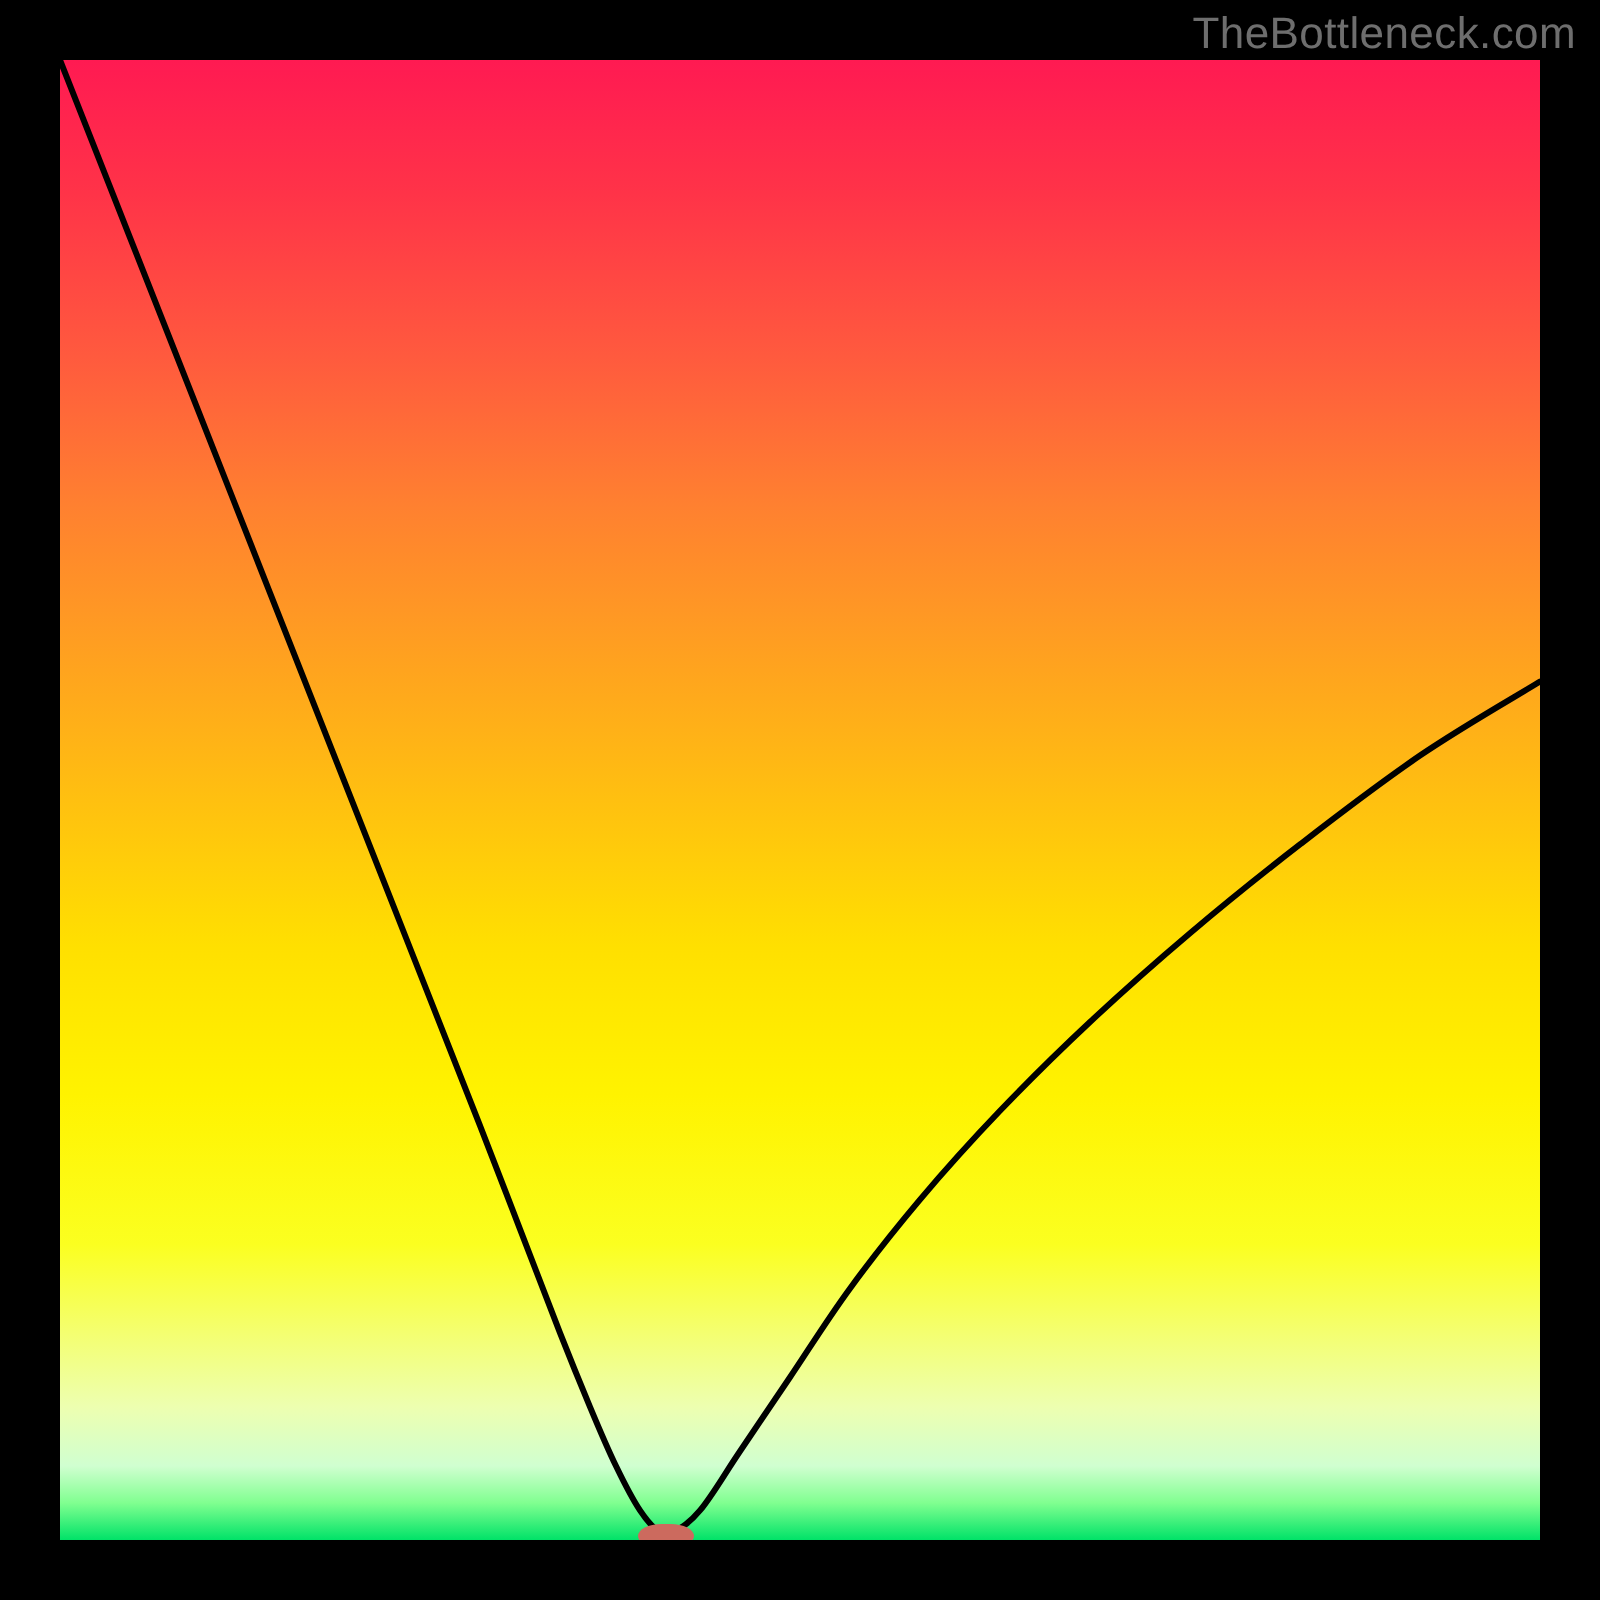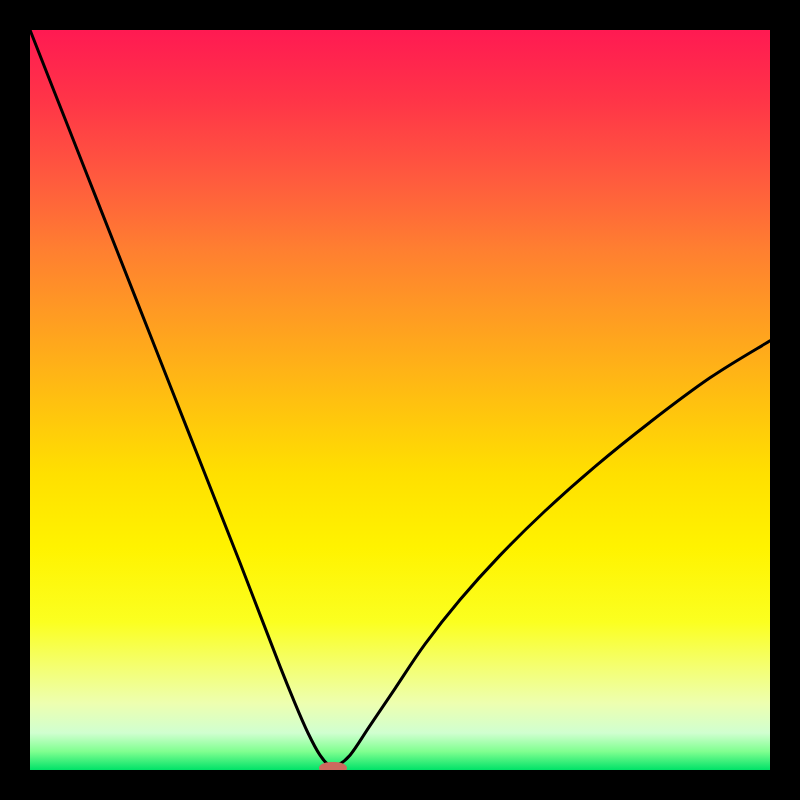--- a/index.html
+++ b/index.html
@@ -77,20 +77,21 @@
     position: absolute;
     background: #cc6a5e;
     border-radius: 50% / 60%;
   }
 </style>
 </head>
 <body>
 
 <div class="frame">
 
+  <div class="watermark">TheBottleneck.com</div>
 
   <div class="plot-area">
     <div class="gradient-bg"></div>
 
     <svg class="curve-svg" viewBox="0 0 740 740" preserveAspectRatio="none">
       <path class="curve" id="curve-path" d="M 0 0 C 6.3 16.0, 22.4 56.8, 35.0 88.8 C 47.6 120.8, 57.4 145.6, 70.0 177.6 C 82.6 209.6, 92.4 234.4, 105.0 266.4 C 117.6 298.4, 127.4 323.2, 140.0 355.2 C 152.6 387.2, 162.4 412.0, 175.0 444.0 C 187.6 476.0, 200.1 507.5, 210.0 532.8 C 219.9 558.1, 222.8 566.0, 230.0 584.6 C 237.2 603.2, 243.7 620.4, 250.0 636.4 C 256.3 652.4, 260.0 661.4, 265.0 673.4 C 270.0 685.4, 273.5 693.7, 278.0 703.0 C 282.5 712.3, 286.0 719.2, 290.0 725.2 C 294.0 731.2, 297.1 734.3, 300.0 736.3 C 302.9 738.3, 302.4 738.3, 306.0 736.3 C 309.6 734.3, 313.9 732.5, 320.0 725.2 C 326.1 717.9, 331.9 707.6, 340.0 695.6 C 348.1 683.6, 355.1 673.3, 365.0 658.6 C 374.9 643.9, 383.3 630.2, 395.0 614.2 C 406.7 598.2, 416.5 585.8, 430.0 569.8 C 443.5 553.8, 454.7 541.4, 470.0 525.4 C 485.3 509.4, 497.9 497.0, 515.0 481.0 C 532.1 465.0, 546.1 452.6, 565.0 436.6 C 583.9 420.6, 599.3 408.2, 620.0 392.2 C 640.7 376.2, 658.4 362.5, 680.0 347.8 C 701.6 333.1, 729.2 317.5, 740.0 310.8"></path>
     </svg>
 
     <div class="marker" id="opt-marker" style="left: 289px; top: 731.78px; width: 28px; height: 12px; background: rgb(204, 106, 94);"></div>
   </div>

